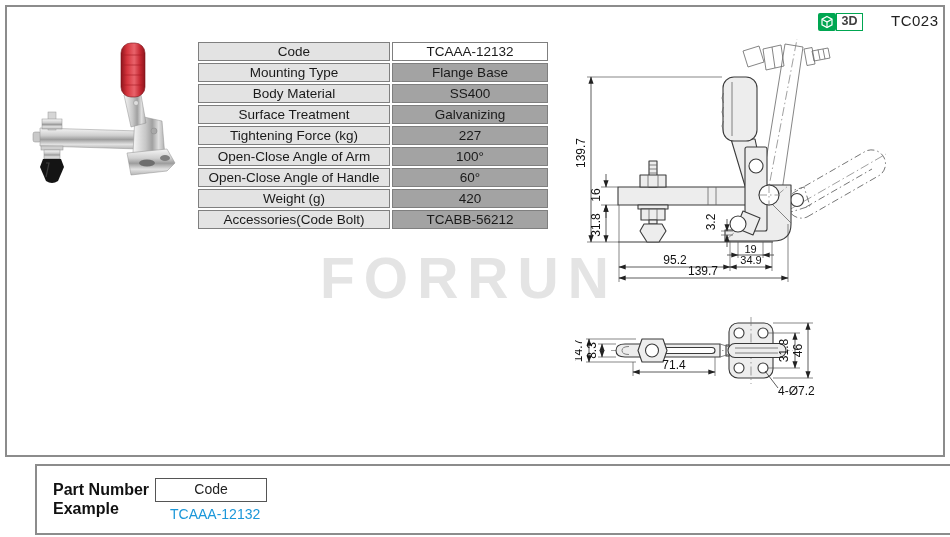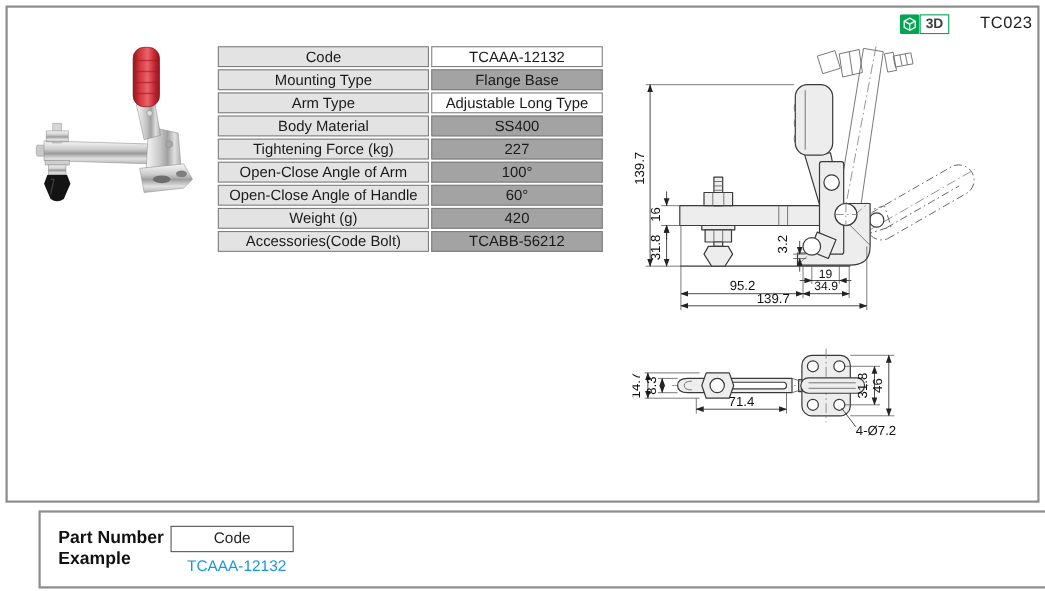--- a/index.html
+++ b/index.html
@@ -41,20 +41,21 @@
             box-sizing:border-box;text-align:center;line-height:21px;font-size:14px;color:#222;background:#fff;}
   .pn-code{position:absolute;left:133px;top:40px;font-size:14px;}
 </style>
 </head>
 <body>
 
 <div class="canvas">
 
   <div class="panel-top"></div>
 
+  <div class="watermark">FORRUN</div>
 
   <svg class="photo-svg" width="175" height="195" viewBox="0 0 175 195">
     <defs>
       <linearGradient id="gRed" x1="0" y1="0" x2="1" y2="0">
         <stop offset="0" stop-color="#8e151c"></stop>
           <stop offset="0.25" stop-color="#d5343c"></stop>
         <stop offset="0.55" stop-color="#e9636b"></stop>
           <stop offset="0.8" stop-color="#c42832"></stop>
         <stop offset="1" stop-color="#8e151c"></stop>
       </linearGradient>
@@ -98,26 +99,26 @@
     <tbody>
       <tr>
           <td class="lbl">Code</td>
           <td class="val bg-white t-blue">TCAAA-12132</td>
         </tr>
       <tr>
           <td class="lbl">Mounting Type</td>
           <td class="val">Flange Base</td>
         </tr>
       <tr>
-          <td class="lbl">Arm Type</td>
-          <td class="val bg-white">Adjustable Long Type</td>
-        </tr>
-      <tr>
           <td class="lbl">Body Material</td>
           <td class="val">SS400</td>
+        </tr>
+      <tr>
+          <td class="lbl">Surface Treatment</td>
+          <td class="val">Galvanizing</td>
         </tr>
       <tr>
           <td class="lbl">Tightening Force (kg)</td>
           <td class="val">227</td>
         </tr>
       <tr>
           <td class="lbl">Open-Close Angle of Arm</td>
           <td class="val">100°</td>
         </tr>
       <tr>

